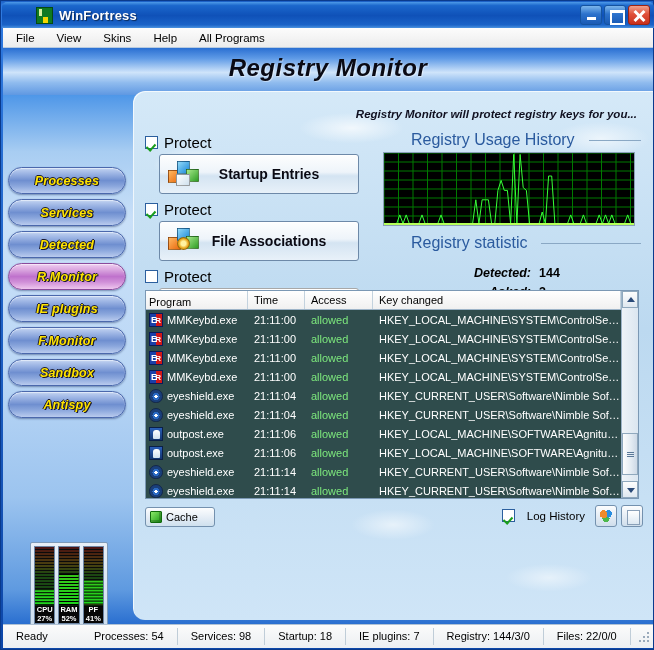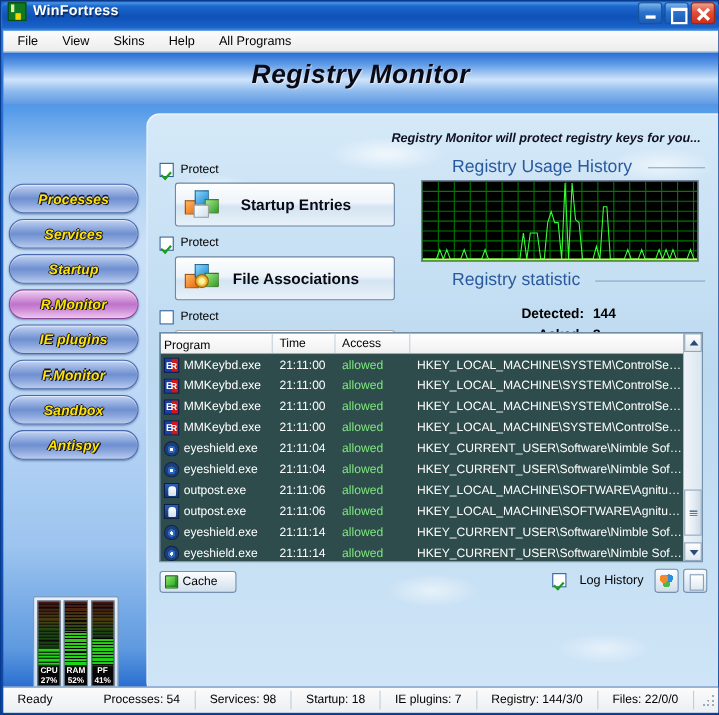--- a/index.html
+++ b/index.html
@@ -14,22 +14,23 @@
     position: absolute; left: 0; top: 0;
     width: 654px; height: 650px;
     background: linear-gradient(180deg,#1b5fc4 0%,#2f7ae0 4px,#0c46a8 100%);
     border: 1px solid #0a3a8c;
   }
 
   
   .titlebar {
     position: absolute; left: 1px; top: 1px; width: 652px; height: 26px;
     background: linear-gradient(180deg,#4d9ae8 0%,#1b67cc 14%,#0f51b8 52%,#1a63c8 88%,#4b93e0 100%);
-    display: flex; 
+    display: flex; align-items: center;
     border-radius: 5px 5px 0 0;
+    padding-left: 29px;
   }
   .app-icon {
     width: 17px; height: 17px; margin-left: 5px; position: relative;
     background: #0f7a22; border: 1px solid #064a12;
   }
   .app-icon:before {
     content: ""; position: absolute; left: 2px; top: 1px; width: 3px; height: 7px; background: #d8f0a0;
   }
   .app-icon:after {
     content: ""; position: absolute; left: 6px; top: 9px; width: 5px; height: 6px; background: #f2d600;
@@ -144,21 +145,21 @@
     position: absolute; left: 0; bottom: 0; width: 100%; height: 18px;
     display: flex; flex-direction: column; align-items: center; justify-content: center;
     background: rgba(0,0,0,.55);
   }
   .meter-cap b, .meter-cap i {
     font-size: 7.5px; font-style: normal; font-weight: bold; color: #fff; line-height: 9px;
   }
 
   
   .panel {
-    position: absolute; left: 130px; top: 55px; width: 520px; height: 529px;
+    position: absolute; left: 130px; top: 43px; width: 520px; height: 529px;
     border-radius: 12px 0 0 12px;
     background-color: #cbe2f5;
     background-image:
       radial-gradient(ellipse 60px 26px at 12% 14%, rgba(255,255,255,.85), rgba(255,255,255,0) 70%),
       radial-gradient(ellipse 75px 22px at 42% 7%,  rgba(255,255,255,.7),  rgba(255,255,255,0) 70%),
       radial-gradient(ellipse 55px 20px at 72% 20%, rgba(255,255,255,.75), rgba(255,255,255,0) 70%),
       radial-gradient(ellipse 70px 24px at 90% 9%,  rgba(255,255,255,.6),  rgba(255,255,255,0) 70%),
       radial-gradient(ellipse 58px 22px at 25% 40%, rgba(255,255,255,.6),  rgba(255,255,255,0) 70%),
       radial-gradient(ellipse 66px 20px at 62% 47%, rgba(255,255,255,.62), rgba(255,255,255,0) 70%),
       radial-gradient(ellipse 50px 18px at 88% 56%, rgba(255,255,255,.55), rgba(255,255,255,0) 70%),
@@ -179,21 +180,21 @@
   .chk-row { display: flex; align-items: center; height: 18px; margin-bottom: 3px; }
   .chk {
     width: 13px; height: 13px; border: 1px solid #2b5f9e; background: #fff;
     position: relative; flex: none;
   }
   .chk.on:after {
     content: ""; position: absolute; left: 2px; top: 5px;
     width: 4px; height: 7px; border: solid #1a9e1a;
     border-width: 0 2px 2px 0; transform: rotate(42deg);
   }
-  .chk-lbl { font-size: 11px; color: #000; margin-left: 6px; }
+  .chk-lbl { font-size: 15px; color: #000; margin-left: 6px; }
 
   .big-btn {
     width: 200px; height: 40px; margin: 0 0 6px 14px;
     background: linear-gradient(180deg,#fdfefe 0%,#eef4fa 45%,#d4e4f2 55%,#e8f1f9 100%);
     border: 1px solid #6d89a8; border-radius: 3px;
     display: flex; align-items: center; position: relative;
     box-shadow: inset 0 1px 0 #fff;
     cursor: default;
   }
   .big-btn .lbl {
@@ -228,21 +229,21 @@
   .grp-title .rule { flex: 1; height: 1px; background: #8aa8c4; }
   .graph {
     margin-top: 3px; width: 252px; height: 74px;
     background: #000; border: 1px solid #8aa0b8; padding: 0;
     position: relative; overflow: hidden;
   }
   .graph svg { display: block; }
 
   .stats { margin-top: 14px; font-size: 12.5px; font-weight: bold; color: #000; }
   .stat-row { display: flex; justify-content: center; gap: 8px; margin-bottom: 5px; }
-  .stat-row .k { width: 86px; text-align: right; }
+  .stat-row .k { width: 86px; text-align: right; font-style: italic; }
   .stat-row .v { width: 40px; text-align: left; }
   .clear-btn {
     margin: 7px auto 0; width: 72px; height: 20px; display: block;
     background: linear-gradient(180deg,#fcfdfe,#e6eef6 50%,#cfe0ee);
     border: 1px solid #7491ae; border-radius: 3px;
     font-size: 11.5px; color: #000; font-family: inherit; cursor: default;
   }
 
   
   .table-wrap {
@@ -415,21 +416,21 @@
 
     <div class="sidebar">
       <div class="navlist" id="navlist">
           <div class="navbtn">
             <span>Processes</span>
           </div>
           <div class="navbtn">
             <span>Services</span>
           </div>
           <div class="navbtn">
-            <span>Startup</span>
+            <span>Detected</span>
           </div>
           <div class="navbtn active">
             <span>R.Monitor</span>
           </div>
           <div class="navbtn">
             <span>IE plugins</span>
           </div>
           <div class="navbtn">
             <span>F.Monitor</span>
           </div>
@@ -575,20 +576,21 @@
           </div>
         <button class="clear-btn">Clear</button>
       </div>
 
       <div class="table-wrap">
         <div class="tbl">
           <div class="thead" id="thead">
               <div class="th c-prog">Program</div>
               <div class="th c-time">Time</div>
               <div class="th c-acc">Access</div>
+              <div class="th c-key">Key changed</div>
             </div>
           <div class="tbody" id="tbody">
               <div class="trow">
                 <span class="td c-prog">
                   <span class="ricon ic-mm"></span>
                   <span>MMKeybd.exe</span>
                 </span>
                 <span class="td c-time">21:11:00</span>
                 <span class="td c-acc allowed">allowed</span>
                 <span class="td c-key">HKEY_LOCAL_MACHINE\SYSTEM\ControlSet003\C...</span>

